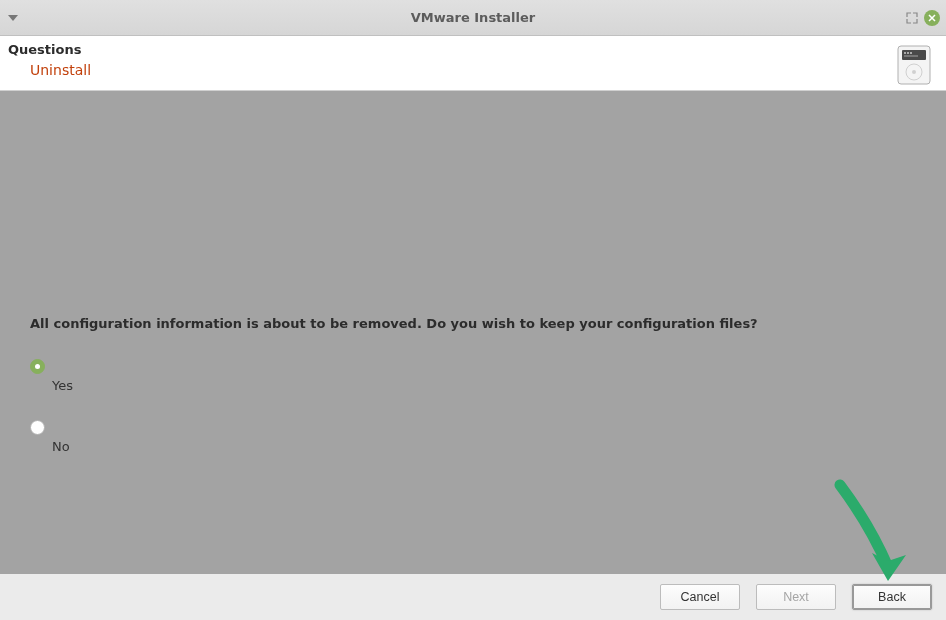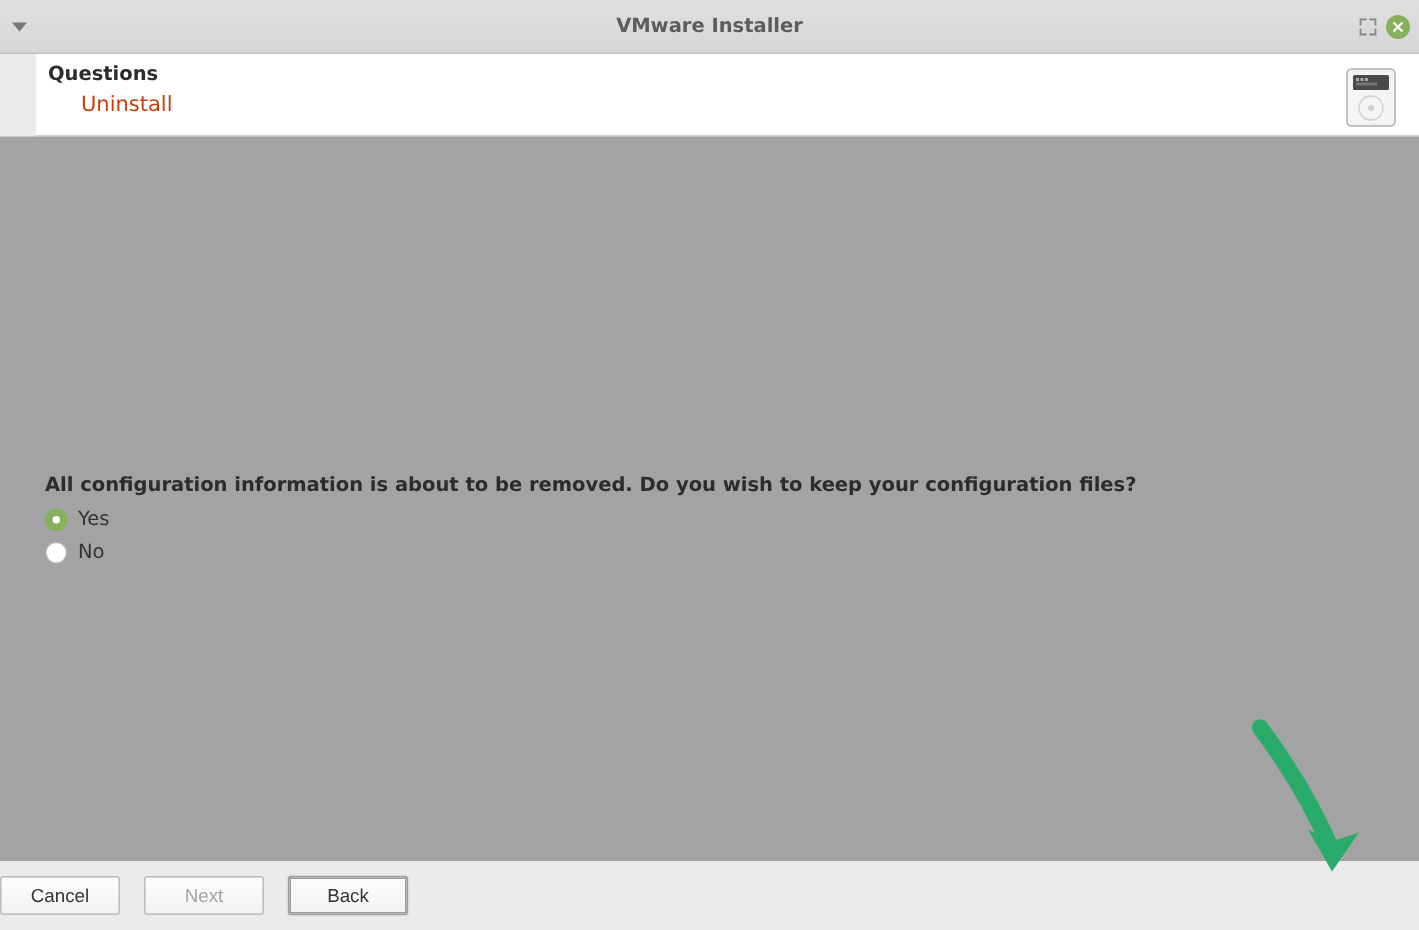--- a/index.html
+++ b/index.html
@@ -75,21 +75,20 @@
       height: 8px;
     }
     .header-panel {
       background: #fff;
       height: 55px;
       display: flex;
       justify-content: space-between;
       align-items: flex-start;
       padding: 6px 14px 0 8px;
       border-bottom: 1px solid #d0d0d0;
-      margin-left: 24px;
     }
     .header-text {
       display: flex;
       flex-direction: column;
     }
     .header-title {
       font-size: 13px;
       font-weight: bold;
       color: #2c2c2c;
     }
@@ -146,29 +145,31 @@
     }
     .radio-inner {
       width: 5px;
       height: 5px;
       border-radius: 50%;
       background: #fff;
     }
     .radio-label {
       font-size: 13px;
       color: #333;
+      margin-top: 39px;
     }
     .button-bar {
       position: absolute;
       bottom: 0;
       left: 0;
       right: 0;
       height: 46px;
       background: #ebebeb;
       display: flex;
+      justify-content: flex-end;
       align-items: center;
       padding-right: 14px;
       gap: 16px;
     }
     .btn {
       width: 80px;
       height: 26px;
       border: 1px solid #bcbcbc;
       background: linear-gradient(to bottom, #fdfdfd, #f2f2f2);
       font-size: 12.5px;

